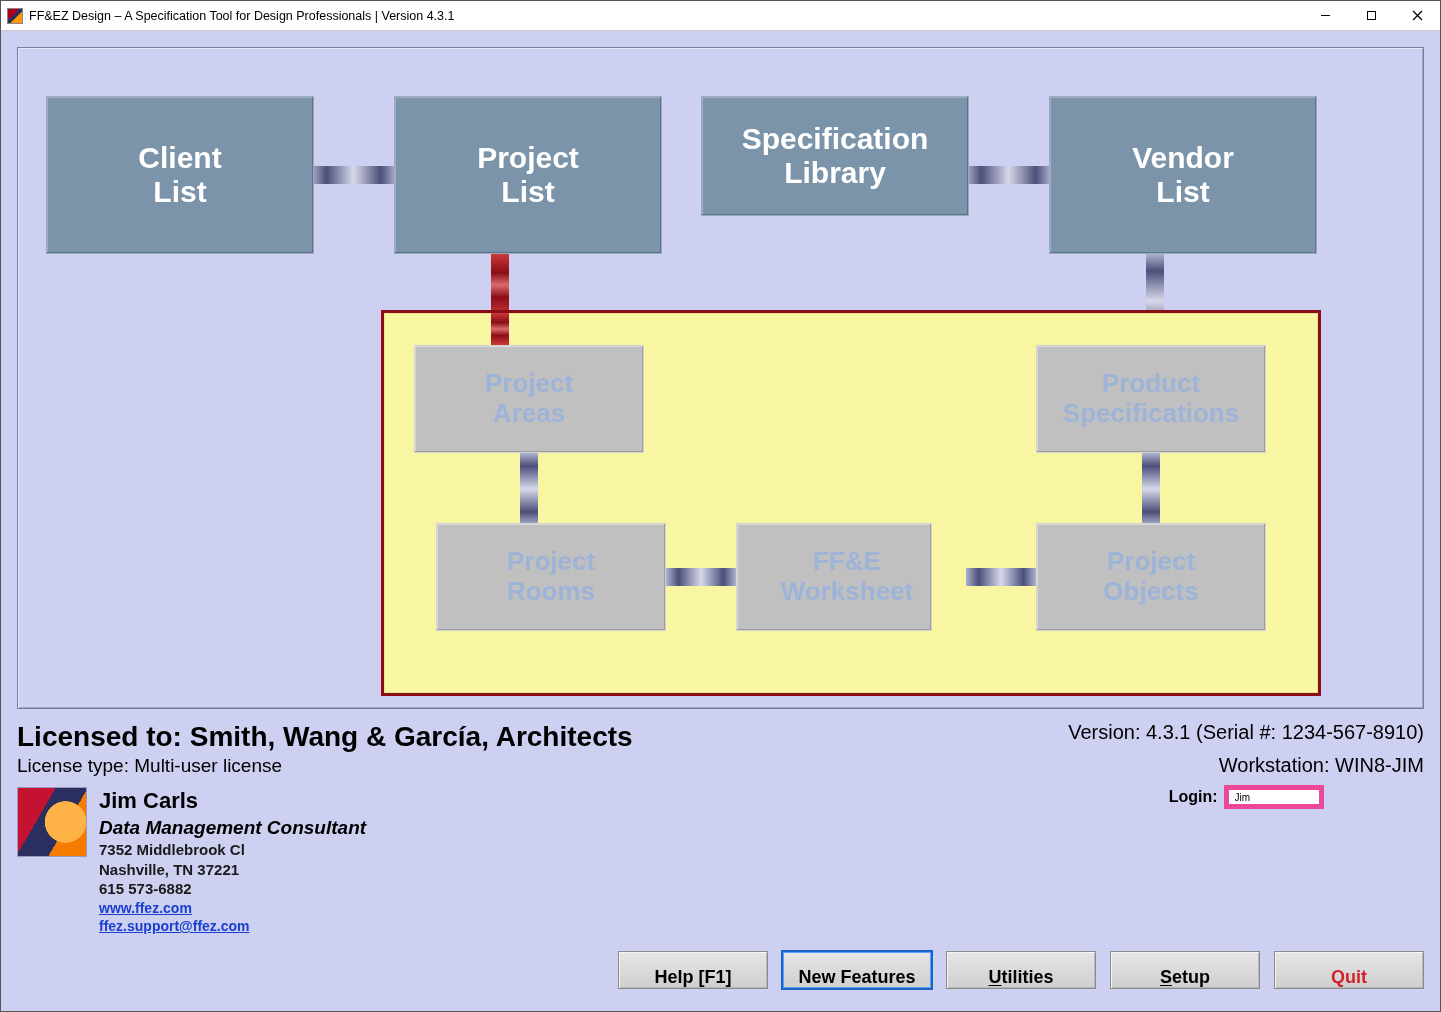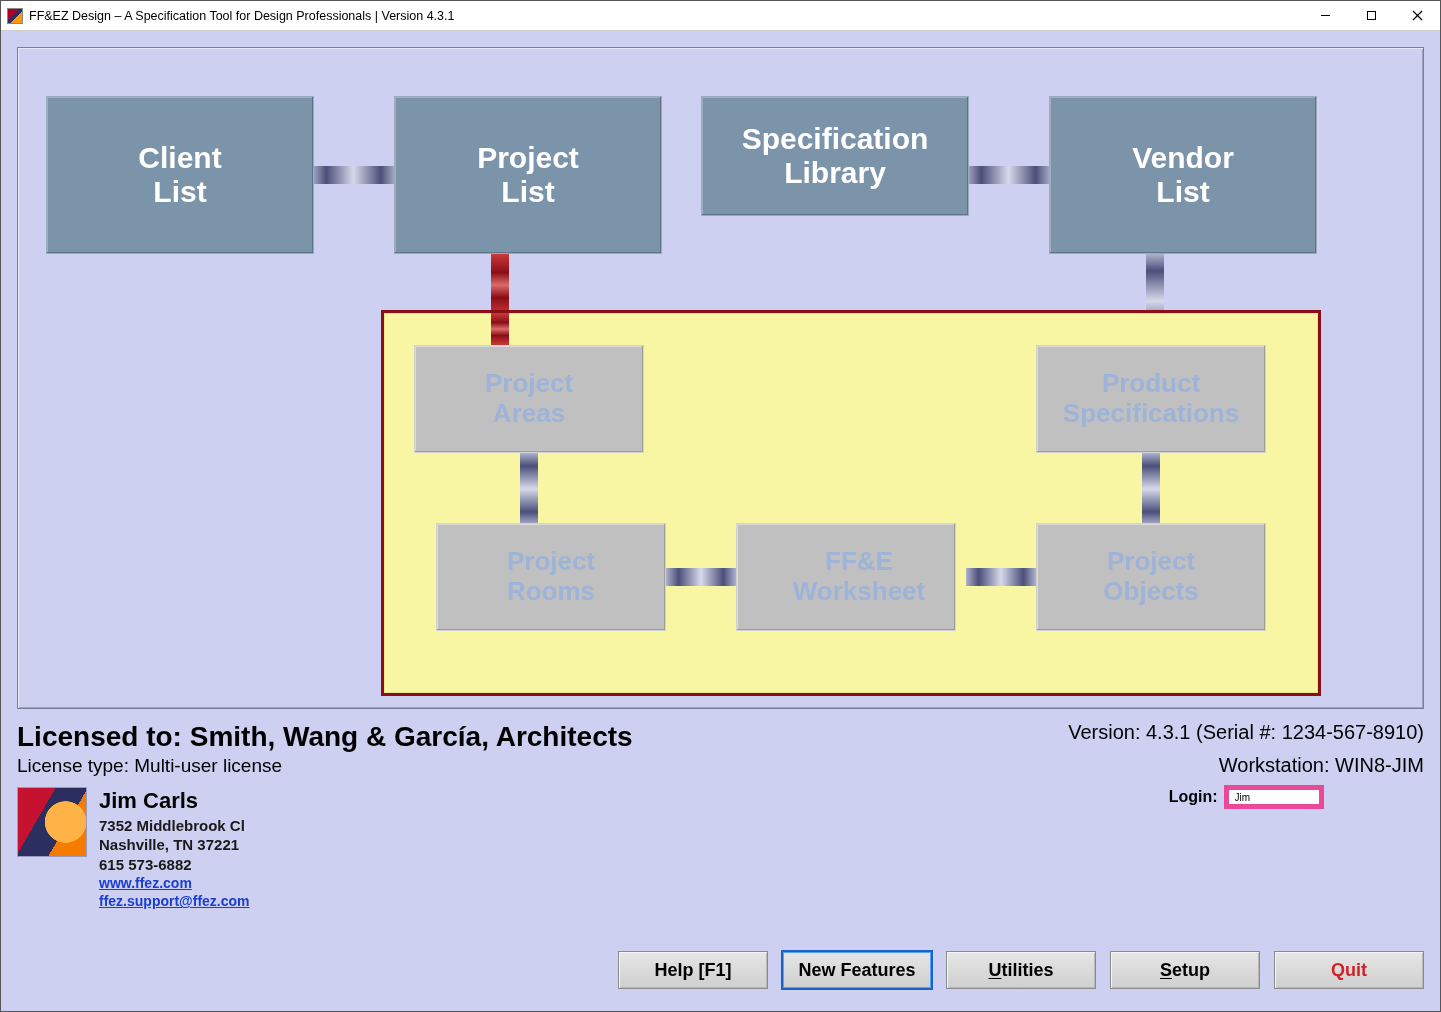--- a/index.html
+++ b/index.html
@@ -199,21 +199,21 @@
   .app-button {
     width: 150px;
     height: 38px;
     background: linear-gradient(#e6e6e6, #cfcfcf);
     border: 1px solid #8a8a8a;
     box-shadow: inset 1px 1px 0 #f5f5f5, inset -1px -1px 0 #b8b8b8;
     font-size: 18px;
     font-weight: 600;
     color: #000;
     display: flex;
-    align-items: center;
+    align-items: flex-end;
     justify-content: center;
     cursor: pointer;
   }
   .app-button.focused {
     outline: 2px solid #1a63c7;
     outline-offset: -1px;
     box-shadow: inset 0 0 0 1px #5aa0ff, inset 1px 1px 0 #f5f5f5;
   }
   .app-button.quit { color: #d32029; }
   .underline-char { text-decoration: underline; text-underline-offset: 2px; }
@@ -287,21 +287,21 @@
 Specifications</span>
           </div>
 
         <div class="connector v" style="left:484px; top:381px; width:18px; height:72px;"></div>
         <div class="connector v" style="left:1106px; top:381px; width:18px; height:72px;"></div>
 
         <div class="node sub" style="left:400px; top:451px; width:230px; height:108px;">
             <span style="white-space:pre-line">Project
 Rooms</span>
           </div>
-        <div class="node sub" style="left:700px; top:451px; width:220px; height:108px;padding-left:26px;">
+        <div class="node sub" style="left:700px; top:451px; width:196px; height:108px;padding-left:26px;">
             <span style="white-space:pre-line">FF&amp;E
 Worksheet</span>
           </div>
         <div class="node sub" style="left:1000px; top:451px; width:230px; height:108px;">
             <span style="white-space:pre-line">Project
 Objects</span>
           </div>
 
         <div class="connector" style="left:630px; top:496px; width:70px; height:18px;"></div>
         <div class="connector" style="left:930px; top:496px; width:70px; height:18px;"></div>
@@ -328,20 +328,21 @@
         <div class="login-row">
           <span class="login-label">Login:</span>
           <input class="login-input" type="text" value="Jim" style="">
         </div>
       </div>
 
       <div class="consultant-block">
         <div class="logo"></div>
         <div class="consultant-text">
           <div class="consultant-name">Jim Carls</div>
+          <div class="consultant-title">Data Management Consultant</div>
           <div class="consultant-addr">7352 Middlebrook Cl</div>
           <div class="consultant-addr">Nashville, TN  37221</div>
           <div class="consultant-addr">615 573-6882</div>
           <div class="consultant-link">www.ffez.com</div>
           <div class="consultant-link">ffez.support@ffez.com</div>
         </div>
       </div>
 
       <div class="button-row">
         <div class="app-button">

